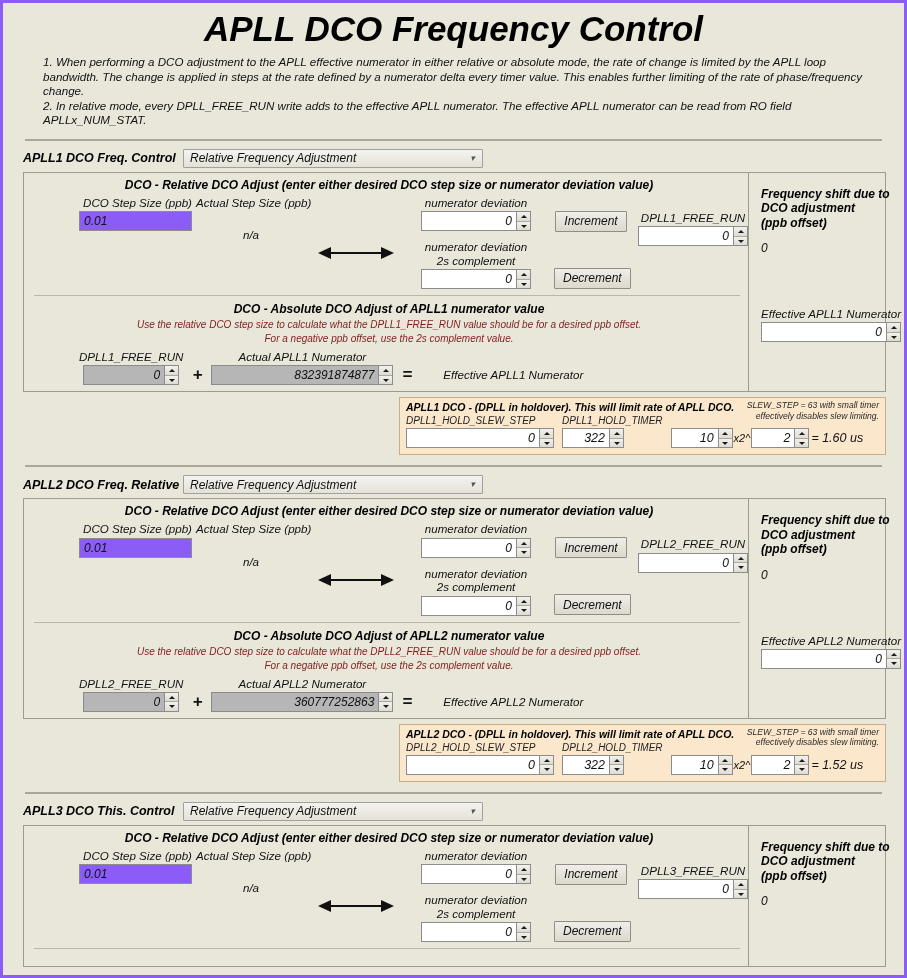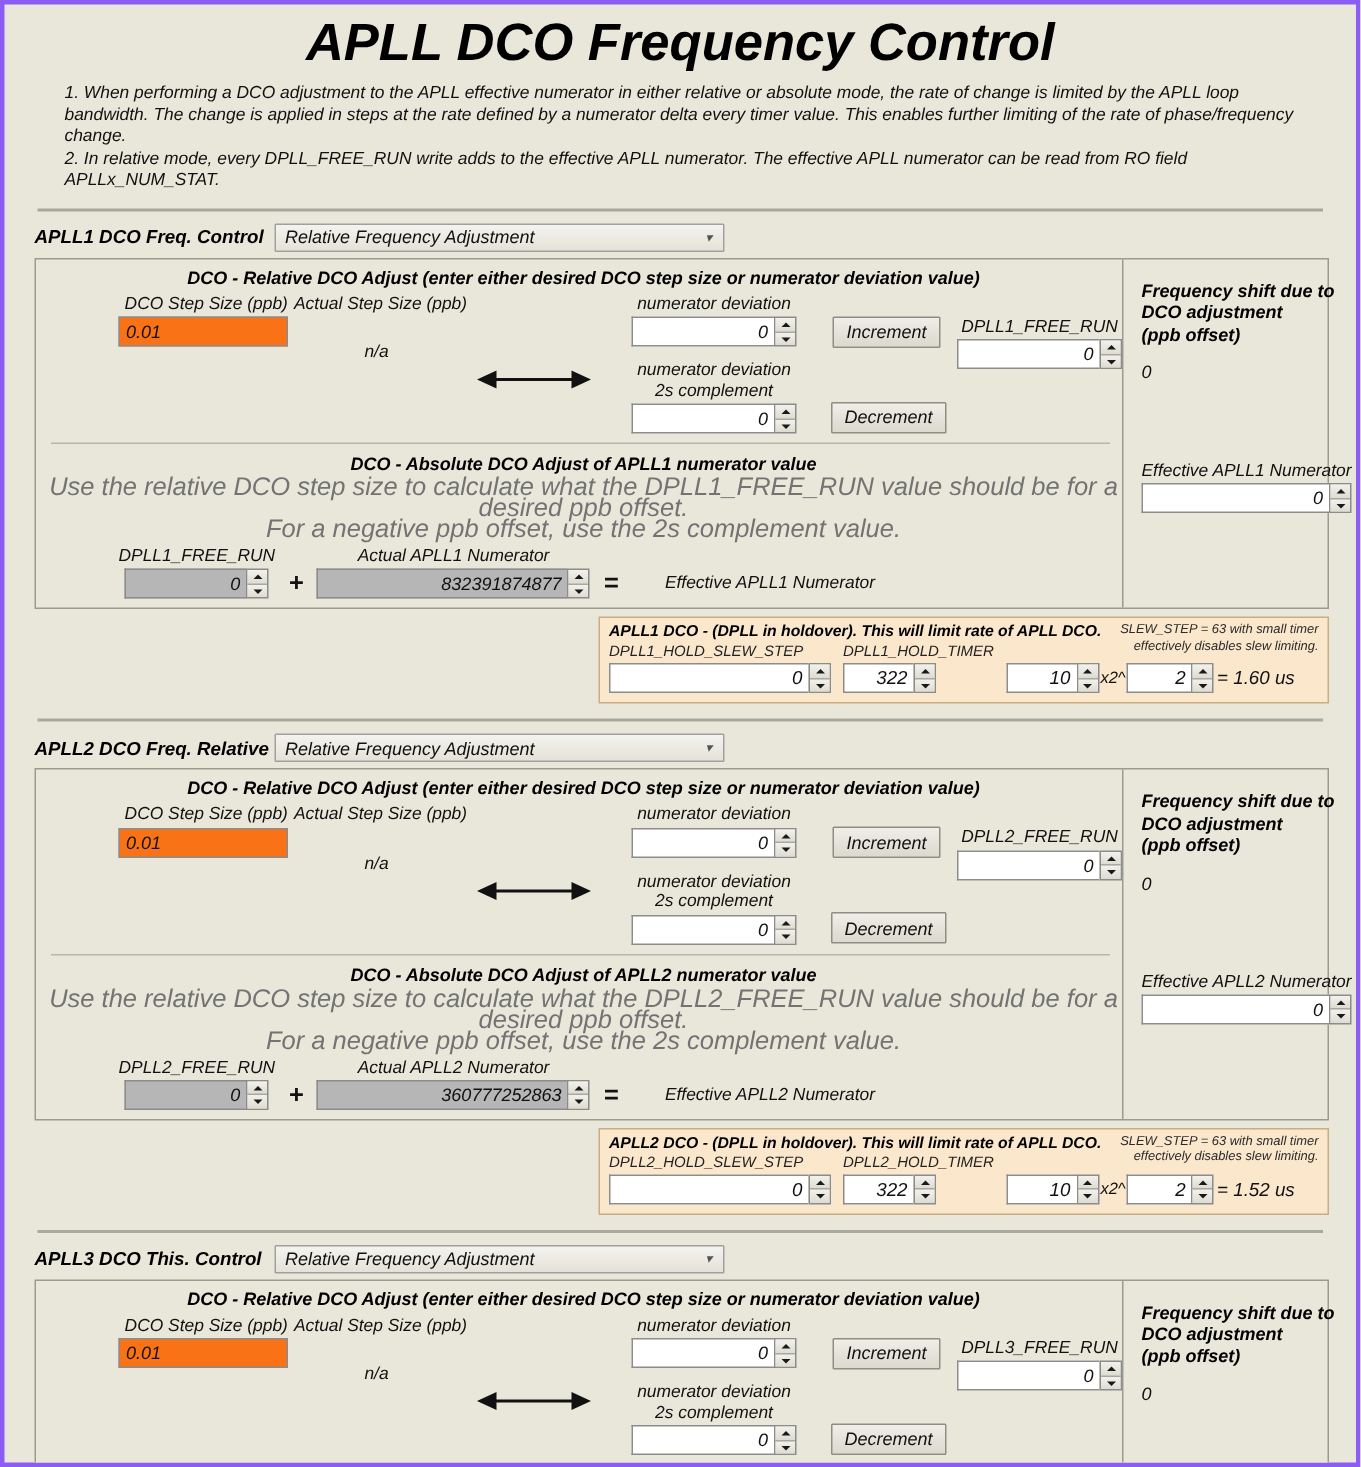--- a/index.html
+++ b/index.html
@@ -103,22 +103,22 @@
     box-sizing: border-box;
   }
 
   .grp-title {
     font-size: 12px;
     font-weight: bold;
     color: #000;
     padding: 1px 0 2px 6px;
   }
   .grp-sub {
-    font-size: 17px;
-    color: #737373;
+    font-size: 10px;
+    color: #7f1d1d;
     padding: 0 0 0 22px;
     line-height: 14px;
   }
 
   .inner-hr {
     border-top: 1px solid #b7b7ab;
     margin: 6px 8px 5px 10px;
   }
 
   
@@ -173,21 +173,21 @@
     font-size: 11.6px;
     color: #111;
     line-height: 20px;
     margin-top: 16px;
   }
 
   
   .tinput {
     box-sizing: border-box;
     height: 20px;
-    background: #f97316;
+    background: #8b5cf6;
     border: 1px solid #8c8c8c;
     font-size: 12px;
     color: #111;
     padding: 0 4px;
     display: flex;
     align-items: center;
     font-family: "Liberation Sans", sans-serif;
   }
   .tinput.left { justify-content: flex-start; }
 

